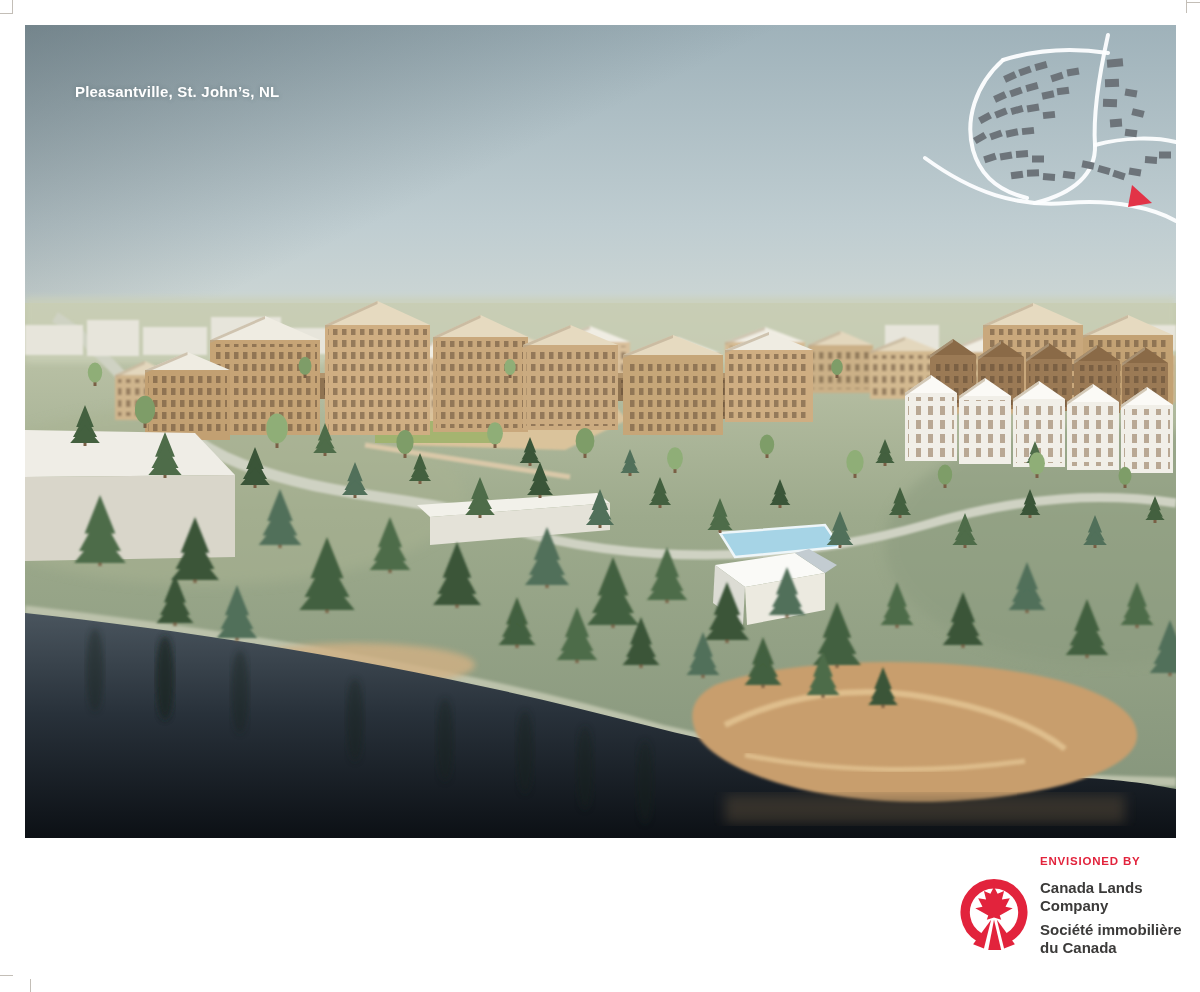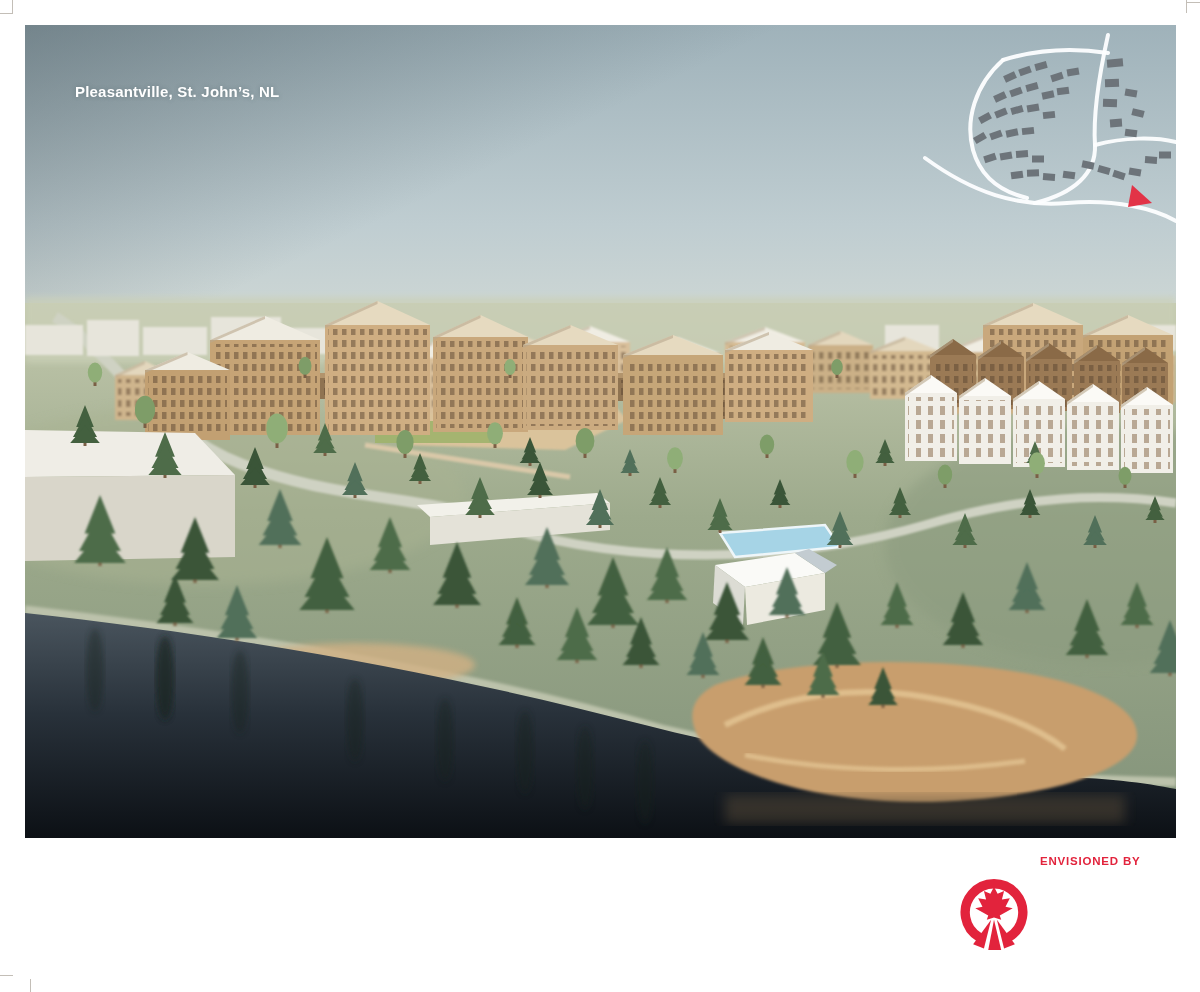--- a/index.html
+++ b/index.html
@@ -562,20 +562,30 @@
   </div>
 
   <div class="envision">ENVISIONED BY</div>
 
   <div class="logo-mark" style="color:#e2233c">
     <svg width="72" height="72" viewBox="0 0 100 100">
         <use href="#clc-emblem"></use>
       </svg>
   </div>
 
+  <div class="logo-text">
+    <div class="en">
+      <div>Canada Lands</div>
+      <div>Company</div>
+    </div>
+    <div class="fr">
+      <div>Société immobilière</div>
+      <div>du Canada</div>
+    </div>
+  </div>
 
   <div class="crop h" style="left:0;top:13px"></div>
   <div class="crop v" style="left:12px;top:0"></div>
   <div class="crop h" style="right:0;top:2px"></div>
   <div class="crop v" style="right:13px;top:0"></div>
   <div class="crop h" style="left:0;bottom:16px"></div>
   <div class="crop v" style="left:30px;bottom:0"></div>
 </div>
 
 </body></html>

